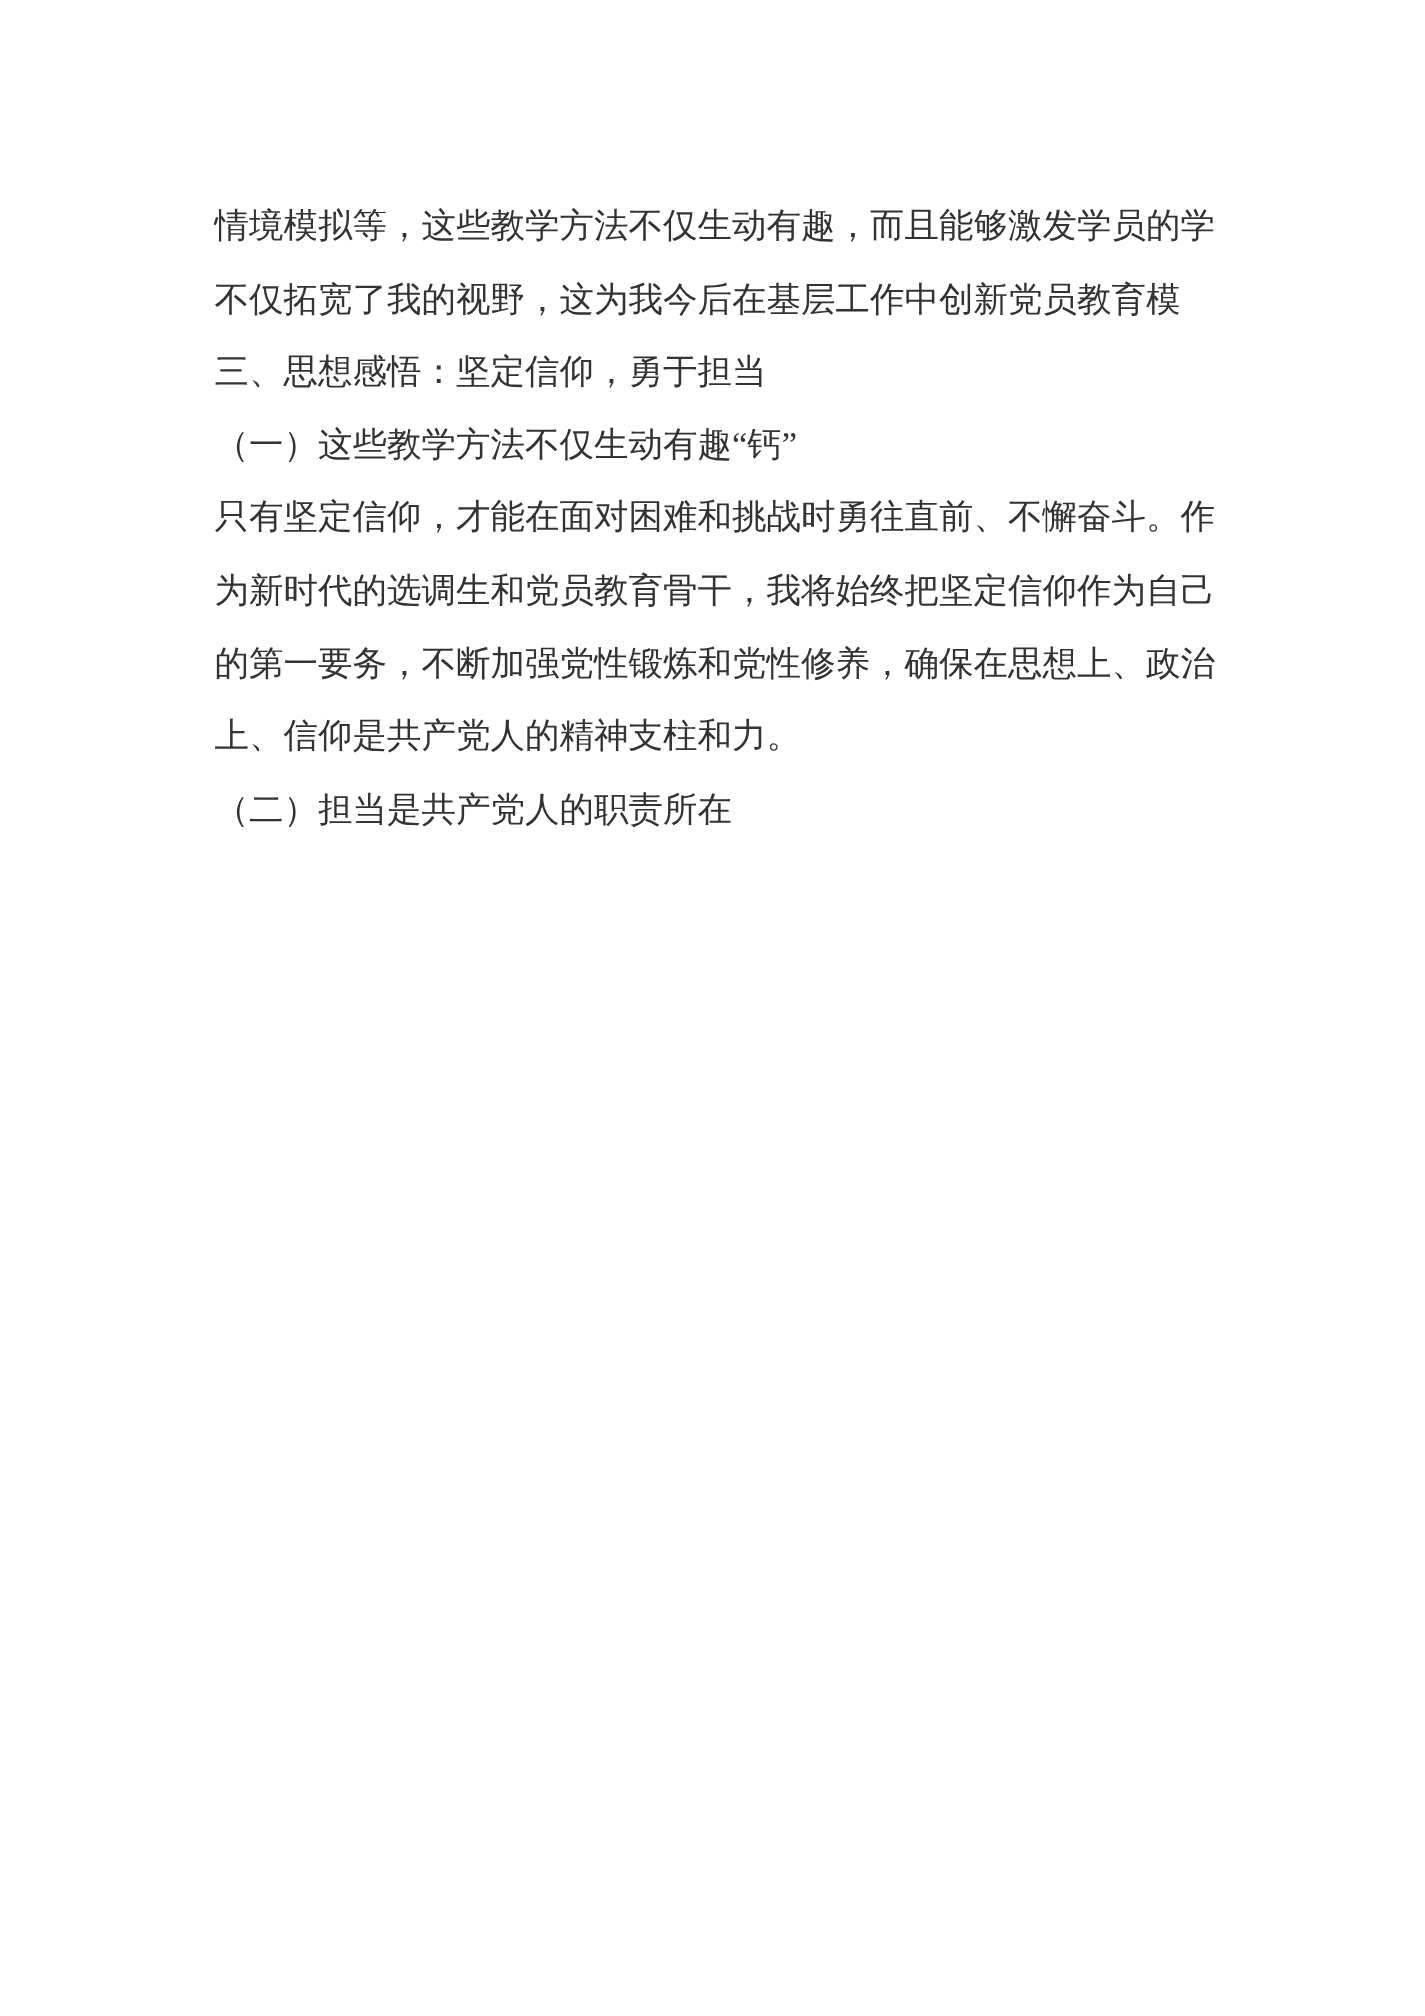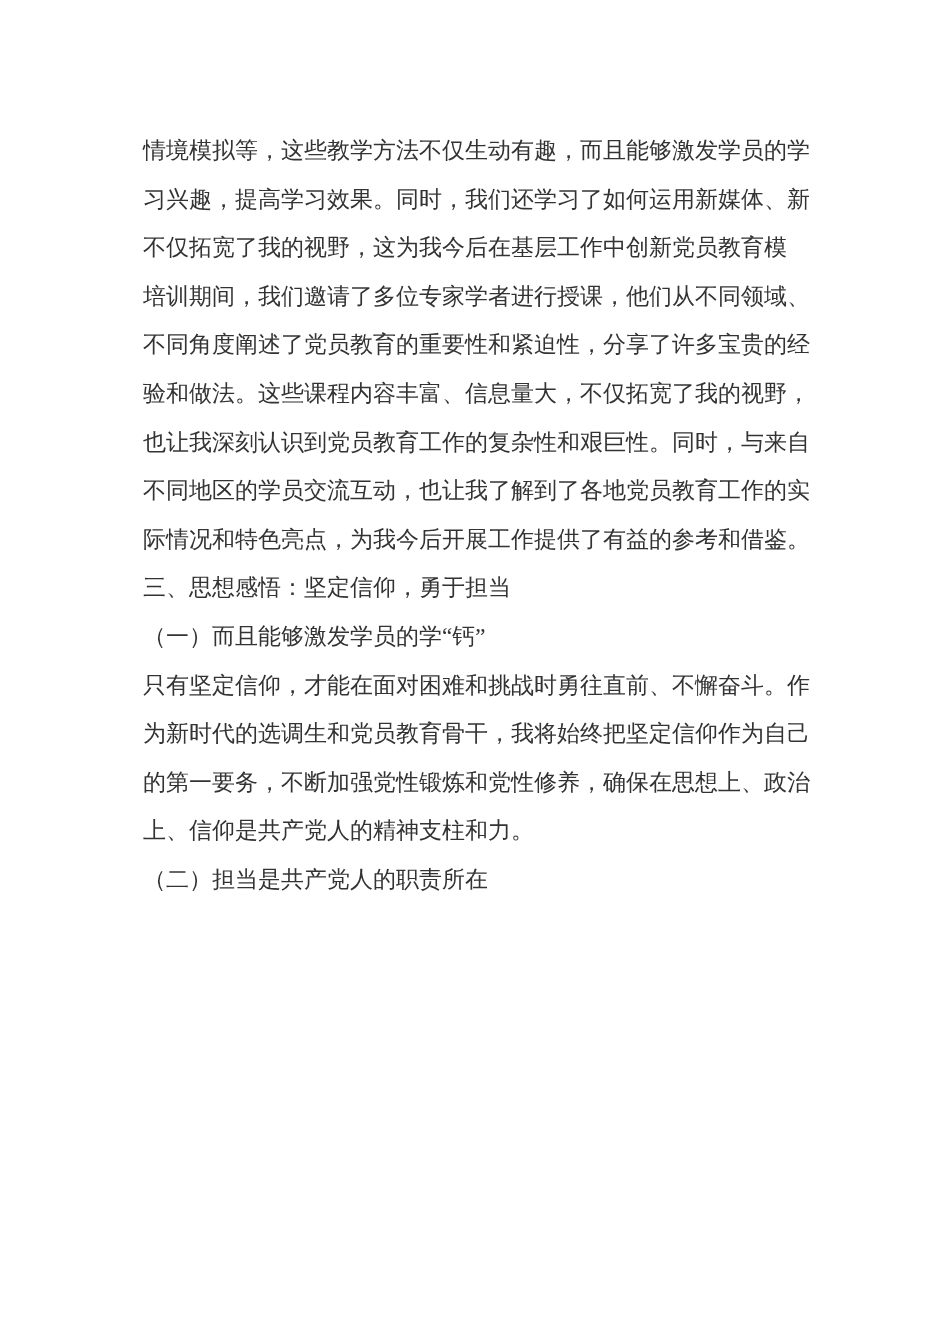--- a/index.html
+++ b/index.html
@@ -37,40 +37,31 @@
   }
 </style>
 </head>
 <body>
 
 <div class="page">
   <div class="text-block">
 
     <div class="paragraph">
       <div class="line">情境模拟等，这些教学方法不仅生动有趣，而且能够激发学员的学</div>
-      <div class="line">习兴趣，提高学习效果。同时，我们还学习了如何运用新媒体、新</div>
       <div class="line">不仅拓宽了我的视野，这为我今后在基层工作中创新党员教育模</div>
     </div>
 
 
-    <div class="paragraph">
-      <div class="line">培训期间，我们邀请了多位专家学者进行授课，他们从不同领域、</div>
-      <div class="line">不同角度阐述了党员教育的重要性和紧迫性，分享了许多宝贵的经</div>
-      <div class="line">验和做法。这些课程内容丰富、信息量大，不仅拓宽了我的视野，</div>
-      <div class="line">也让我深刻认识到党员教育工作的复杂性和艰巨性。同时，与来自</div>
-      <div class="line">不同地区的学员交流互动，也让我了解到了各地党员教育工作的实</div>
-      <div class="line">际情况和特色亮点，为我今后开展工作提供了有益的参考和借鉴。</div>
-    </div>
 
     <div class="paragraph">
       <div class="line">三、思想感悟：坚定信仰，勇于担当</div>
     </div>
 
     <div class="paragraph">
-      <div class="line">（一）而且能够激发学员的学“钙”</div>
+      <div class="line">（一）这些教学方法不仅生动有趣“钙”</div>
     </div>
 
     <div class="paragraph">
       <div class="line">只有坚定信仰，才能在面对困难和挑战时勇往直前、不懈奋斗。作</div>
       <div class="line">为新时代的选调生和党员教育骨干，我将始终把坚定信仰作为自己</div>
       <div class="line">的第一要务，不断加强党性锻炼和党性修养，确保在思想上、政治</div>
       <div class="line">上、信仰是共产党人的精神支柱和力。</div>
     </div>
 
     <div class="paragraph">

